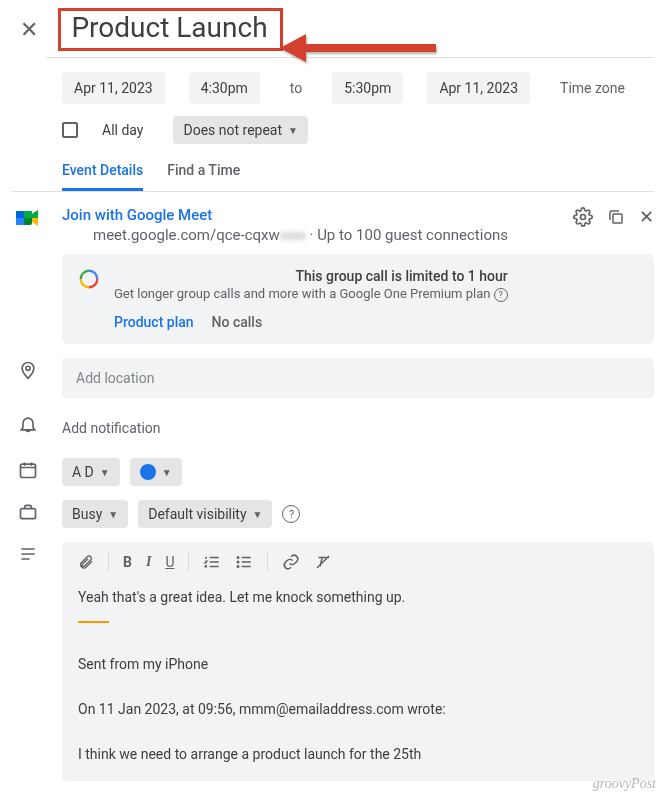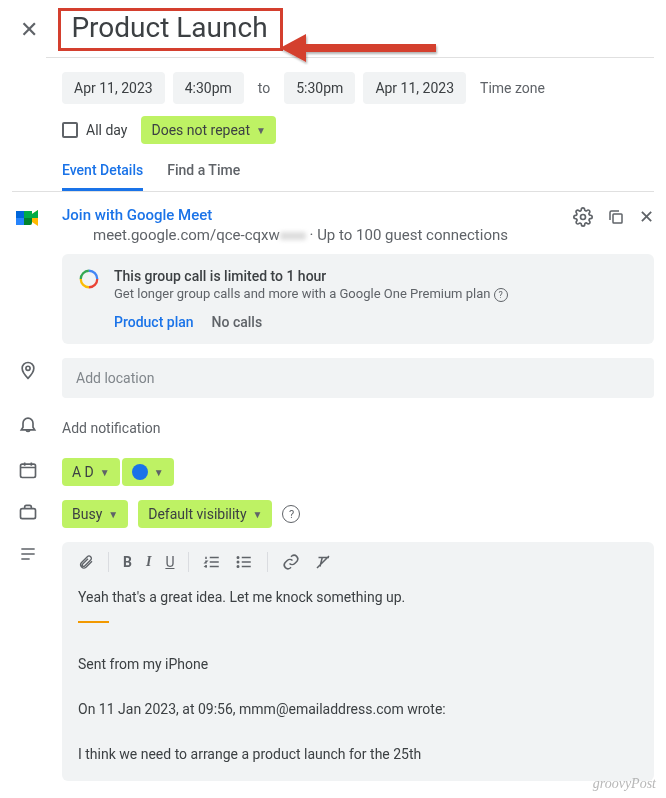--- a/index.html
+++ b/index.html
@@ -3,45 +3,45 @@
 <meta charset="utf-8">
 <style>
   * { box-sizing: border-box; margin: 0; padding: 0; }
   body { font-family: -apple-system, BlinkMacSystemFont, "Segoe UI", Roboto, Arial, sans-serif; font-size: 14px; color: #3c4043; background: #fff; width: 666px; height: 798px; overflow: hidden; position: relative; }
   .container { padding: 8px 12px 0 12px; }
   .title-row { display: flex; align-items: center; gap: 12px; margin-bottom: 6px; position: relative; }
   .close-x { color: #5f6368; font-size: 22px; cursor: pointer; padding: 4px 8px; }
   .title { font-size: 28px; color: #3c4043; font-weight: 400; padding: 2px 6px; }
   .title-box { border: 3px solid #d43f2e; padding: 0 6px 4px 4px; position: relative; }
   .title-underline { border-bottom: 1px solid #e0e0e0; margin: 0 0 14px 34px; }
-  .row { display: flex; align-items: center; gap: 8px; margin-bottom: 12px; margin-left: 50px; }
+  .row { display: flex; align-items: center; gap: 24px; margin-bottom: 12px; margin-left: 50px; }
   .chip { background: #f1f3f4; border-radius: 4px; padding: 8px 12px; color: #3c4043; cursor: pointer; }
   .plain { padding: 8px 6px; color: #5f6368; text-align: center; }
   .checkbox { width: 16px; height: 16px; border: 2px solid #5f6368; border-radius: 2px; display: inline-block; }
   .tabs { display: flex; gap: 24px; margin: 18px 0 0 50px; }
   .tab { padding: 0 0 10px 0; color: #5f6368; cursor: pointer; font-weight: 500; }
   .tab.active { color: #1a73e8; border-bottom: 3px solid #1a73e8; }
   .tab-underline { border-bottom: 1px solid #e0e0e0; margin-right: 0; }
   .icon-row { display: flex; align-items: flex-start; gap: 18px; margin: 14px 0 10px 0; }
   .icon-col { width: 32px; display: flex; justify-content: center; padding-top: 2px; color: #5f6368; flex-shrink: 0; }
   .content-col { flex: 1; min-width: 0; }
   .meet-link { color: #1a73e8; font-weight: 500; font-size: 15px; cursor: pointer; }
   .meet-sub { color: #5f6368; font-size: 15px; margin-top: 2px; margin-left: 31px; }
   .meet-actions { display: flex; gap: 14px; color: #5f6368; align-items: center; }
   .grey-card { background: #f1f3f4; border-radius: 6px; padding: 14px 16px; margin-top: 10px; }
-  .card-flex { display: flex; gap: 14px; align-items: flex-start; }
+  .card-flex { display: flex; gap: 14px; align-items: flex-start; text-align: right; }
   .one-ring { width: 22px; height: 22px; flex-shrink:0; }
   .card-title { font-weight: 500; color: #3c4043; }
   .card-sub { color: #5f6368; font-size: 13px; margin-top: 2px; }
   .card-buttons { margin-top: 12px; display: flex; gap: 18px; }
   .link-btn { color: #1a73e8; font-weight: 500; cursor: pointer; }
   .sec-btn { color: #5f6368; font-weight: 500; cursor: pointer; }
   .field { background: #f1f3f4; border-radius: 4px; padding: 12px 14px; color: #80868b; cursor: text; }
   .plain-link { color: #5f6368; padding: 8px 0; cursor: pointer; }
-  .pill-btn { background: #bef264; border-radius: 4px; padding: 6px 10px; display: inline-flex; align-items: center; gap: 6px; cursor: pointer; color: #3c4043; }
+  .pill-btn { background: #e5e5e5; border-radius: 4px; padding: 6px 10px; display: inline-flex; align-items: center; gap: 6px; cursor: pointer; color: #3c4043; }
   .dropdown-caret { font-size: 10px; color: #5f6368; }
   .color-dot { width: 16px; height: 16px; border-radius: 50%; background: #1a73e8; }
   .help-circ { width: 18px; height: 18px; border: 1.5px solid #5f6368; border-radius: 50%; display: inline-flex; align-items: center; justify-content: center; font-size: 11px; color: #5f6368; }
   .editor { background: #f1f3f4; border-radius: 6px; padding: 10px 16px 16px 16px; }
   .toolbar { display: flex; align-items: center; gap: 14px; color: #5f6368; margin-bottom: 14px; }
   .tb-sep { width: 1px; height: 20px; background: #dadce0; }
   .desc-text { color: #3c4043; line-height: 1.6; font-size: 14px; }
   .yeah { border-bottom: 2px solid #f29900; padding-bottom: 16px; }
   .watermark { position: absolute; bottom: 6px; right: 10px; color: #999; font-style: italic; font-size: 14px; font-family: Georgia, serif; opacity: 0.7; }
   svg { display: block; }
@@ -170,21 +170,21 @@
     </div>
   </div>
 
   <div class="icon-row">
     <div class="icon-col">
       <svg width="20" height="20" viewBox="0 0 24 24" fill="none" stroke="#5f6368" stroke-width="2">
           <rect x="3" y="5" width="18" height="16" rx="2"></rect>
           <path d="M3 9h18M8 3v4M16 3v4"></path>
         </svg>
     </div>
-    <div class="content-col" style="display:flex;gap:2px;align-items:center;">
+    <div class="content-col" style="display:flex;gap:10px;align-items:center;">
       <span class="pill-btn">
           <span>A D</span>
           <span class="dropdown-caret">▼</span>
         </span>
       <span class="pill-btn">
           <span class="color-dot"></span>
           <span class="dropdown-caret">▼</span>
         </span>
     </div>
   </div>

